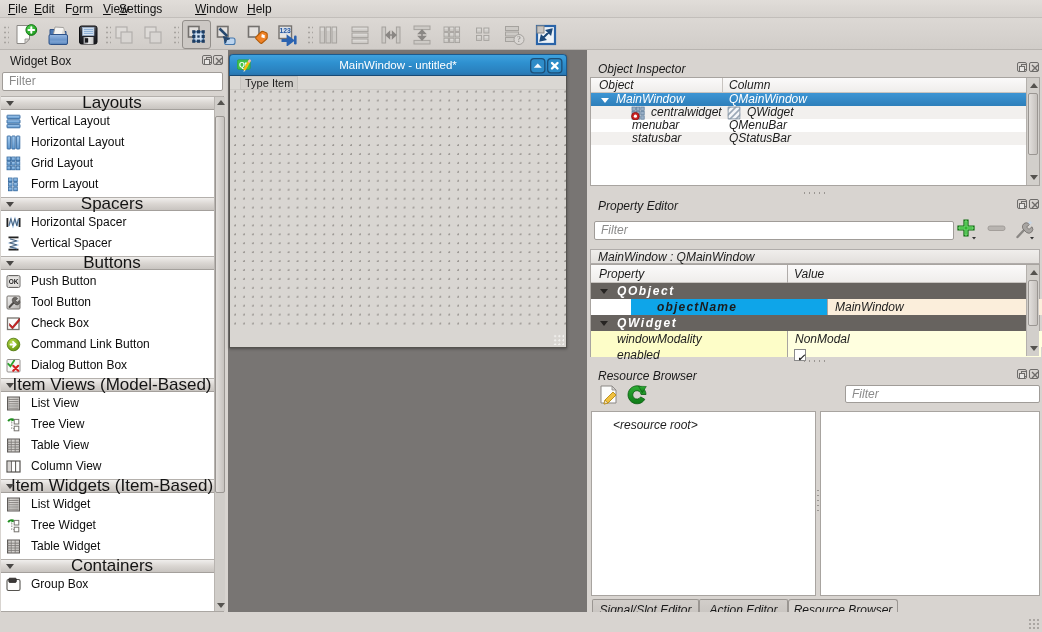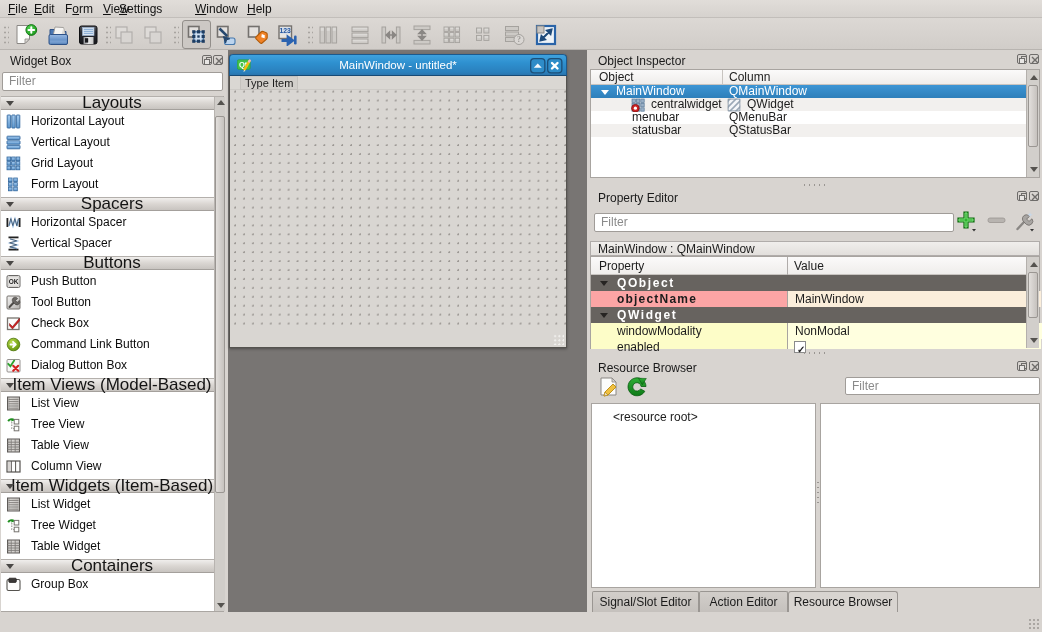--- a/index.html
+++ b/index.html
@@ -25,21 +25,21 @@
 #wbthumb{position:absolute;left:0px;top:19px;width:10px;height:377px;background:linear-gradient(90deg,#e2dfdc,#c6c2be);border:1px solid #9a9692;border-radius:2px;}
 .sarrow{position:absolute;width:0;height:0;}
 #mdi{position:absolute;left:228px;top:50px;width:359px;height:562px;background:#787573;}
 #fwin{position:absolute;left:1px;top:4px;width:338px;height:294px;background:#d9d6d2;border:1px solid #55534f;border-top:none;border-radius:4px 4px 0 0;box-shadow:0 1px 3px rgba(0,0,0,0.35);}
 #ftitle{position:absolute;left:-1px;top:0;width:338px;height:22px;background:linear-gradient(#3fa2de,#2e90cf 40%,#2a80bd 85%,#2a75ae);border-radius:4px 4px 0 0;border:1px solid #1c5a8e;border-bottom:1px solid #174a75;}
 #ftitle .txt{position:absolute;left:0;right:0;top:4px;text-align:center;color:#fff;font-size:11.5px;}
 #fmenu{position:absolute;left:0;top:22px;width:336px;height:14px;background:#dad7d3;border-bottom:1px solid #cecbc7;}
 #typehere{position:absolute;left:10px;top:0px;height:14px;background:#d2cfcb;border:1px solid #c5c2be;color:#1a1a1a;font-size:11px;line-height:13px;padding:0 4px;}
 #fcanvas{position:absolute;left:0;top:36px;width:336px;height:237px;background-image:radial-gradient(circle at 1.2px 1.2px,#9c9894 0.75px,transparent 1.1px);background-size:8.93px 8.93px;background-position:4px 0.5px;}
 #fgrip{position:absolute;right:2px;bottom:2px;width:11px;height:11px;background-image:radial-gradient(circle,#f2f1ef 1px,transparent 1.2px);background-size:4.2px 4.2px;}
-#rightdock{position:absolute;left:588px;top:50px;width:454px;height:562px;}
+#rightdock{position:absolute;left:588px;top:58px;width:454px;height:562px;font-style:italic;}
 .panel-title{position:absolute;font-size:12px;color:#1a1a1a;}
 .rtable{position:absolute;background:#fff;border:1px solid #a8a4a0;}
 .vscroll{position:absolute;right:0;top:0;bottom:0;width:13px;background:#d2cfcb;border-left:1px solid #b4b0ac;}
 .filterbox{position:absolute;background:#fff;border:1px solid #a09c98;border-radius:2px;color:#8a8a8a;font-size:12px;padding-left:6px;}
 .oirow{position:relative;height:13px;line-height:13px;font-size:12px;white-space:nowrap;}
 .oihead{height:15px;line-height:15px;border-bottom:1px solid #c8c4c0;font-size:12px;background:linear-gradient(#fbfafa,#efedeb);}
 .oicell{position:absolute;top:0;height:100%;}
 .prow{position:relative;height:16px;line-height:16px;font-size:12px;white-space:nowrap;}
 .pgroup{background:#67635f;color:#fff;font-weight:bold;letter-spacing:1.6px;}
 .ptri{position:absolute;left:9px;top:5.5px;width:0;height:0;border-left:4.5px solid transparent;border-right:4.5px solid transparent;border-top:5.5px solid #262422;}
@@ -239,38 +239,38 @@
 <div id="wblist">
       <div class="cat"><span class="tri"></span>Layouts</div>
 <div class="witem"><span class="wicon">
           <svg width="15" height="15" viewBox="0 0 15 15" style="">
             <defs>
               <linearGradient id="bg" x1="0" y1="0" x2="0" y2="1">
                 <stop offset="0" stop-color="#a8cdf0"></stop>
                 <stop offset="1" stop-color="#5d96cd"></stop>
               </linearGradient>
             </defs>
+            <rect x="1" y="1.2" width="13" height="3.4" rx="0.5" fill="url(#bg)" stroke="#33689e" stroke-width="0.9"></rect>
+            <rect x="1" y="5.8" width="13" height="3.4" rx="0.5" fill="url(#bg)" stroke="#33689e" stroke-width="0.9"></rect>
+            <rect x="1" y="10.4" width="13" height="3.4" rx="0.5" fill="url(#bg)" stroke="#33689e" stroke-width="0.9"></rect>
+          </svg>
+        </span>Vertical Layout</div>
+<div class="witem"><span class="wicon">
+          <svg width="15" height="15" viewBox="0 0 15 15" style="">
+            <defs>
+              <linearGradient id="bg" x1="0" y1="0" x2="0" y2="1">
+                <stop offset="0" stop-color="#a8cdf0"></stop>
+                <stop offset="1" stop-color="#5d96cd"></stop>
+              </linearGradient>
+            </defs>
             <rect x="1.2" y="1" width="3.4" height="13" rx="0.5" fill="url(#bg)" stroke="#33689e" stroke-width="0.9"></rect>
             <rect x="5.8" y="1" width="3.4" height="13" rx="0.5" fill="url(#bg)" stroke="#33689e" stroke-width="0.9"></rect>
             <rect x="10.4" y="1" width="3.4" height="13" rx="0.5" fill="url(#bg)" stroke="#33689e" stroke-width="0.9"></rect>
           </svg>
         </span>Horizontal Layout</div>
-<div class="witem"><span class="wicon">
-          <svg width="15" height="15" viewBox="0 0 15 15" style="">
-            <defs>
-              <linearGradient id="bg" x1="0" y1="0" x2="0" y2="1">
-                <stop offset="0" stop-color="#a8cdf0"></stop>
-                <stop offset="1" stop-color="#5d96cd"></stop>
-              </linearGradient>
-            </defs>
-            <rect x="1" y="1.2" width="13" height="3.4" rx="0.5" fill="url(#bg)" stroke="#33689e" stroke-width="0.9"></rect>
-            <rect x="1" y="5.8" width="13" height="3.4" rx="0.5" fill="url(#bg)" stroke="#33689e" stroke-width="0.9"></rect>
-            <rect x="1" y="10.4" width="13" height="3.4" rx="0.5" fill="url(#bg)" stroke="#33689e" stroke-width="0.9"></rect>
-          </svg>
-        </span>Vertical Layout</div>
 <div class="witem"><span class="wicon">
           <svg width="15" height="15" viewBox="0 0 15 15" style="">
             <defs>
               <linearGradient id="bg" x1="0" y1="0" x2="0" y2="1">
                 <stop offset="0" stop-color="#a8cdf0"></stop>
                 <stop offset="1" stop-color="#5d96cd"></stop>
               </linearGradient>
             </defs>
             <rect x="1.0" y="1.0" width="3.6" height="3.6" fill="url(#bg)" stroke="#33689e" stroke-width="0.8"></rect>
             <rect x="5.6" y="1.0" width="3.6" height="3.6" fill="url(#bg)" stroke="#33689e" stroke-width="0.8"></rect>
@@ -605,21 +605,21 @@
 <div class="rtable" style="left:2px;top:206px;width:450px;height:93px;">
       <div class="prow" style="height:18px;line-height:18px;border-bottom:1px solid #c8c4c0;background:linear-gradient(#fbfafa,#efedeb);">
         <span class="oicell" style="left:8px;">Property</span>
         <span class="oicell" style="left:203px;">Value</span>
         <span style="position:absolute;left:196px;top:0;width:1px;height:18px;background:#b0acaa;"></span>
       </div>
       <div class="prow pgroup">
         <span class="ptri"></span>
         <span class="oicell" style="left:26px;">QObject</span>
       </div>
-      <div class="prow" style="background:#fca5a5;">
+      <div class="prow" style="background:#0ea5e9;margin-left:40px;">
         <span class="oicell" style="left:26px;font-weight:bold;letter-spacing:1.2px;">objectName</span>
         <span style="position:absolute;left:196px;top:0;width:254px;height:16px;background:#fbeedb;border-left:1px solid #a8a4a0;padding-left:7px;">MainWindow</span>
       </div>
       <div class="prow pgroup">
         <span class="ptri"></span>
         <span class="oicell" style="left:26px;">QWidget</span>
       </div>
       <div class="prow" style="background:#fdfdc8;">
         <span class="oicell" style="left:26px;">windowModality</span>
         <span style="position:absolute;left:196px;top:0;width:275px;height:16px;background:#ffffdf;border-left:1px solid #a8a4a0;padding-left:7px;">NonModal</span>

